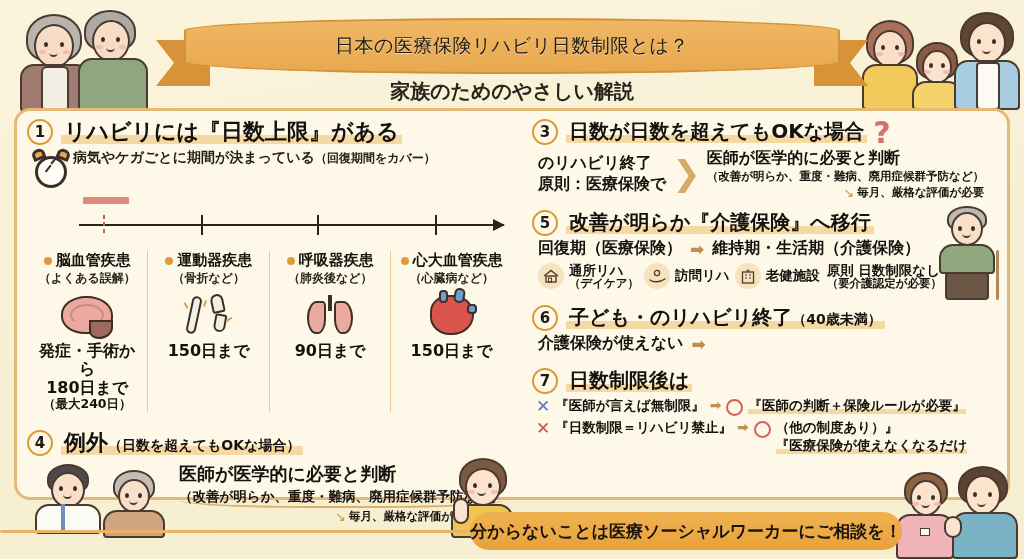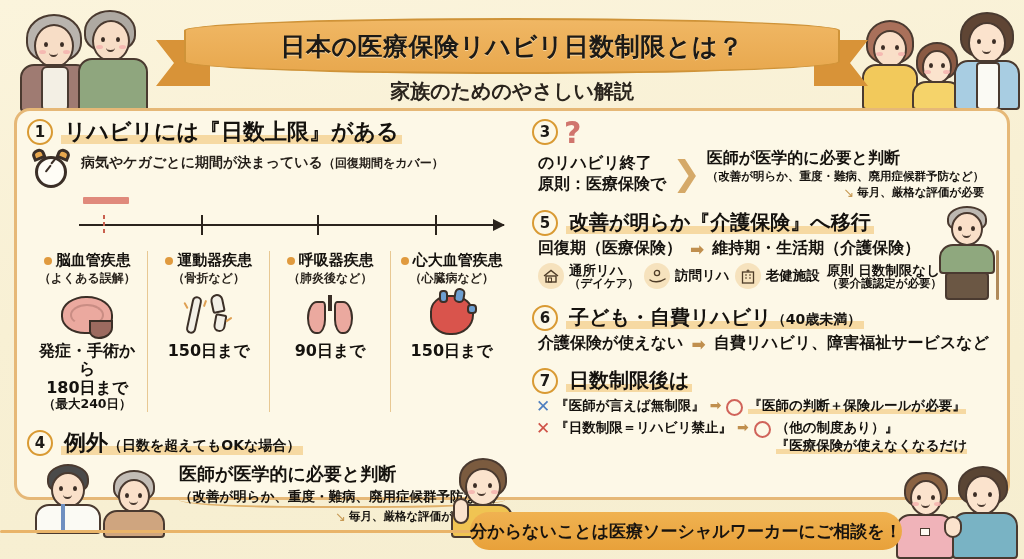--- a/index.html
+++ b/index.html
@@ -29,21 +29,21 @@
   .ribbon-tail.l { left:-6px; clip-path: polygon(0 0,100% 0,100% 100%,0 100%,18px 50%); }
   .ribbon-tail.r { right:-6px; clip-path: polygon(0 0,100% 0,calc(100% - 18px) 50%,100% 100%,0 100%); }
   .ribbon-main {
     position:absolute; left:22px; right:22px; top:4px; height:56px;
     background:linear-gradient(180deg,#f0b764 0%,#e8a84e 100%);
     border:2px solid #cf9338;
     border-radius:58%/26%;
     display:flex; align-items:center; justify-content:center;
   }
   .ribbon-title {
-    font-size:25px; font-weight:700; color:#1d1a16; letter-spacing:.5px;
+    font-size:19px; font-weight:400; color:#1d1a16; letter-spacing:.5px;
     text-shadow:0 1px 0 #f8d6a0;
   }
   .ribbon-sub {
     position:absolute; top:64px; left:0; right:0; text-align:center;
     font-size:20px; font-weight:700; color:#2a241d;
   }
 
   
   .card {
     position:absolute; left:14px; top:108px; width:996px; height:392px;
@@ -64,21 +64,21 @@
   .sec-title {
     font-size:22px; font-weight:700; color:#15120e;
     background:linear-gradient(transparent 62%, #f6d9a2 62%, #f6d9a2 96%, transparent 96%);
     padding:0 3px; line-height:1.18;
   }
   .sec-title.sm { font-size:20px; }
   .sec-title .paren { font-size:14px; }
   .qmark { font-size:30px; font-weight:700; color:#d0756d; line-height:.7; margin-left:-2px; }
 
   
-  .tl-row { display:flex; align-items:center; gap:10px; margin-top:4px; padding-left:4px; }
+  .tl-row { display:flex; align-items:flex-start; gap:2px; margin-top:4px; padding-left:4px; }
   .clock { position:relative; width:40px;height:40px; flex:none; }
   .clock .face{ position:absolute; left:4px; top:7px; width:32px;height:32px;border-radius:50%;
                 border:3px solid #3b2f27; background:#fffdf6; }
   .clock .bell{ position:absolute; top:0; width:13px;height:11px;border-radius:50% 50% 0 0;
                 border:3px solid #3b2f27; background:#e8a84e; }
   .clock .bell.l{ left:1px; transform:rotate(-22deg);} .clock .bell.r{ right:1px; transform:rotate(22deg);}
   .clock .hand { position:absolute; background:#3b2f27; border-radius:2px; }
   .clock .h1 { left:19px; top:16px; width:2px; height:9px; transform-origin:top center; transform:rotate(38deg); }
   .clock .h2 { left:19px; top:15px; width:2px; height:11px; transform-origin:top center; transform:rotate(-140deg); }
   .tl-caption { font-size:14px; font-weight:700; color:#241e18; padding-bottom:13px; }
@@ -384,20 +384,21 @@
           </div>
         </div>
       </div>
     </div>
 
     <div class="col right">
 
       <div>
         <div class="sec-head">
           <div class="numdot">3</div>
+          <div class="sec-title sm">日数が日数を超えてもOKな場合</div>
           <div class="qmark">?</div>
         </div>
         <div class="s3-body">
           <div>
             <div class="line">のリハビリ終了</div>
             <div class="line">原則：医療保険で</div>
           </div>
           <div class="chev">❯</div>
           <div>
             <div class="line">医師が医学的に必要と判断</div>
@@ -464,27 +465,26 @@
             <span class="line sm" style="display:block;line-height:1.05;">原則 日数制限なし</span>
             <span class="line xs" style="display:block;line-height:1.05;">（要介護認定が必要）</span>
           </span>
         </div>
       </div>
 
       <div style="margin-top:16px;">
         <div class="sec-head">
           <div class="numdot">6</div>
           <div class="sec-title sm">
-            <span>子ども・自費リハビリ</span><span class="paren">（40歳未満）</span>
+            <span>子ども・のリハビリ終了</span><span class="paren">（40歳未満）</span>
           </div>
         </div>
         <div class="s5-flow" style="margin-top:1px;">
           <span class="line">介護保険が使えない</span>
           <span class="arrow-r">➡</span>
-          <span class="line">自費リハビリ、障害福祉サービスなど</span>
         </div>
       </div>
 
       <div style="margin-top:14px;">
         <div class="sec-head">
           <div class="numdot">7</div>
           <div class="sec-title sm">日数制限後は</div>
         </div>
 
         <div class="mis-row">

